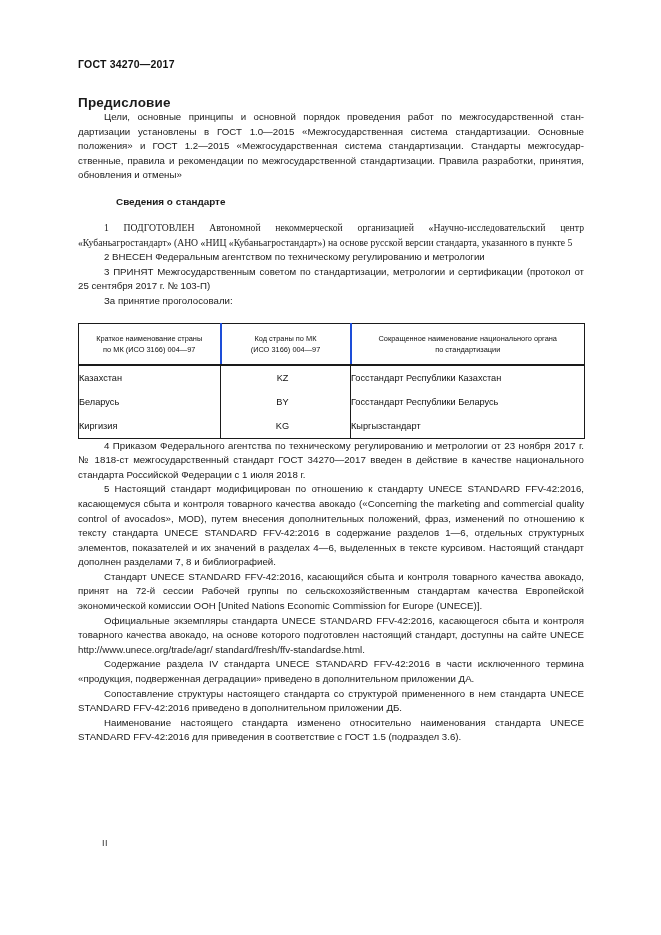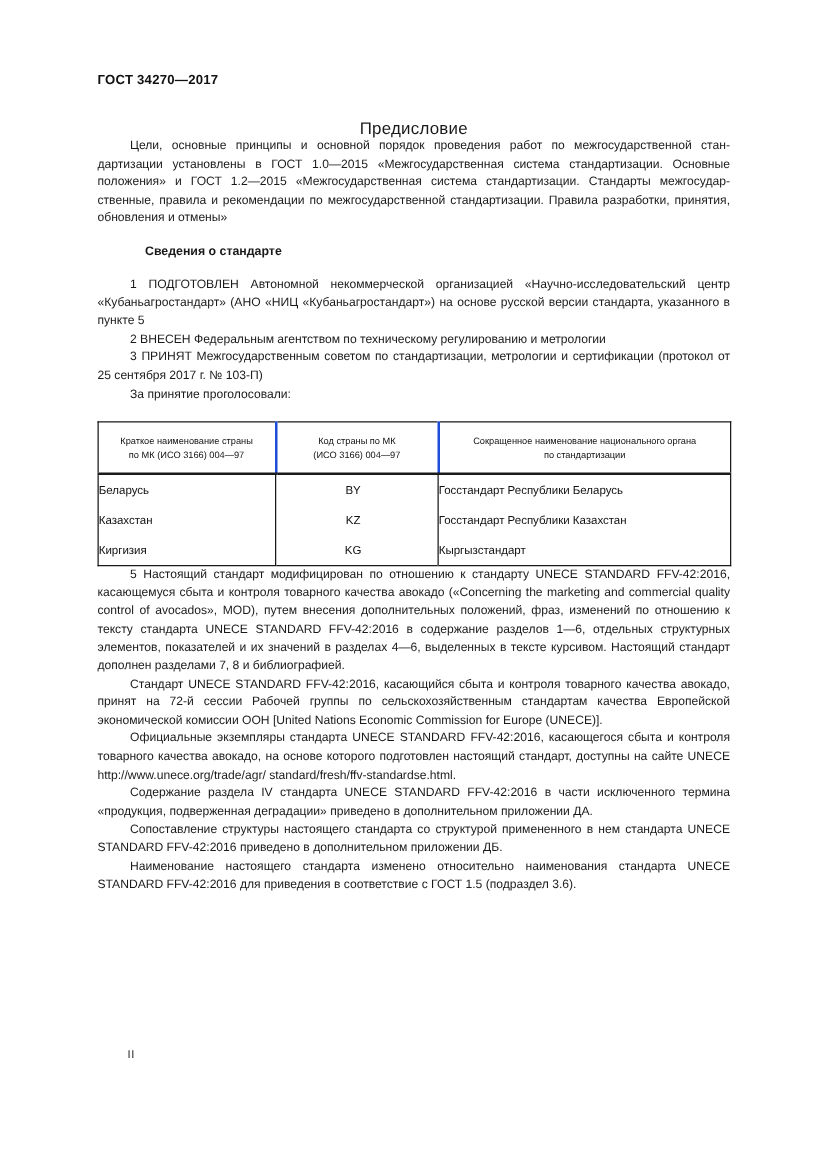--- a/index.html
+++ b/index.html
@@ -31,37 +31,36 @@
     margin-top: 58px;
     font-size: 10.5px;
     font-weight: bold;
     letter-spacing: 0.2px;
     color: #111;
   }
 
   
   .doc-title {
     margin-top: 25px;
-    text-align: center;
     font-size: 13.5px;
-    font-weight: normal;
+    font-weight: bold;
     letter-spacing: 0.2px;
   }
 
   
   p.para {
     margin: 0;
     font-size: 9.7px;
     line-height: 14.6px;
     text-align: justify;
     text-justify: inter-word;
     hyphens: manual;
   }
   .gap-lg { margin-top: 17px; }
-  .gap-md { margin-top: 14px; }
+  .gap-md { margin-top: 14px; font-family: Liberation Serif, serif; }
 
   .indent { text-indent: 26px; }
 
   .section-head {
     margin: 12px;
     font-size: 9.9px;
     font-weight: bold;
     line-height: 14px;
     text-indent: 26px;
   }
@@ -155,37 +154,38 @@
             <span>(ИСО 3166) 004—97</span>
           </th>
           <th>
             <span>Сокращенное наименование национального органа</span><br>
             <span>по стандартизации</span>
           </th>
         </tr>
       </thead>
       <tbody>
         <tr>
+          <td class="cell-country">Казахстан</td>
+          <td class="cell-code">KZ</td>
+          <td class="cell-body">Госстандарт Республики Казахстан</td>
+        </tr>
+        <tr>
           <td class="cell-country">Беларусь</td>
           <td class="cell-code">BY</td>
           <td class="cell-body">Госстандарт Республики Беларусь</td>
         </tr>
         <tr>
-          <td class="cell-country">Казахстан</td>
-          <td class="cell-code">KZ</td>
-          <td class="cell-body">Госстандарт Республики Казахстан</td>
-        </tr>
-        <tr>
           <td class="cell-country">Киргизия</td>
           <td class="cell-code">KG</td>
           <td class="cell-body">Кыргызстандарт</td>
         </tr>
       </tbody>
     </table>
 
+    <p class="para indent gap-lg">4  Приказом Федерального агентства по техническому регулированию и метрологии от 23 ноября 2017 г. № 1818-ст межгосударственный стандарт ГОСТ 34270—2017 введен в действие в качестве на­ционального стандарта Российской Федерации с 1 июля 2018 г.</p>
 
     <p class="para indent gap-lg">5  Настоящий стандарт модифицирован по отношению к стандарту UNECE STANDARD FFV-42:2016, касающемуся сбыта и контроля товарного качества авокадо («Concerning the marketing and commercial quality control of avocados», MOD), путем внесения дополнительных положений, фраз, изменений по от­ношению к тексту стандарта UNECE STANDARD FFV-42:2016 в содержание разделов 1—6, отдельных структурных элементов, показателей и их значений в разделах 4—6, выделенных в тексте курсивом. На­стоящий стандарт дополнен разделами 7, 8 и библиографией.</p>
 
     <p class="para indent">Стандарт UNECE STANDARD FFV-42:2016, касающийся сбыта и контроля товарного качества аво­кадо, принят на 72-й сессии Рабочей группы по сельскохозяйственным стандартам качества Европейской экономической комиссии ООН [United Nations Economic Commission for Europe (UNECE)].</p>
 
     <p class="para indent">Официальные экземпляры стандарта UNECE STANDARD FFV-42:2016, касающегося сбыта и кон­троля товарного качества авокадо, на основе которого подготовлен настоящий стандарт, доступны на сайте UNECE http://www.unece.org/trade/agr/ standard/fresh/ffv-standardse.html.</p>
 
     <p class="para indent">Содержание раздела IV стандарта UNECE STANDARD FFV-42:2016 в части исключенного термина «продукция, подверженная деградации» приведено в дополнительном приложении ДА.</p>
 
     <p class="para indent">Сопоставление структуры настоящего стандарта со структурой примененного в нем стандарта UNECE STANDARD FFV-42:2016 приведено в дополнительном приложении ДБ.</p>

